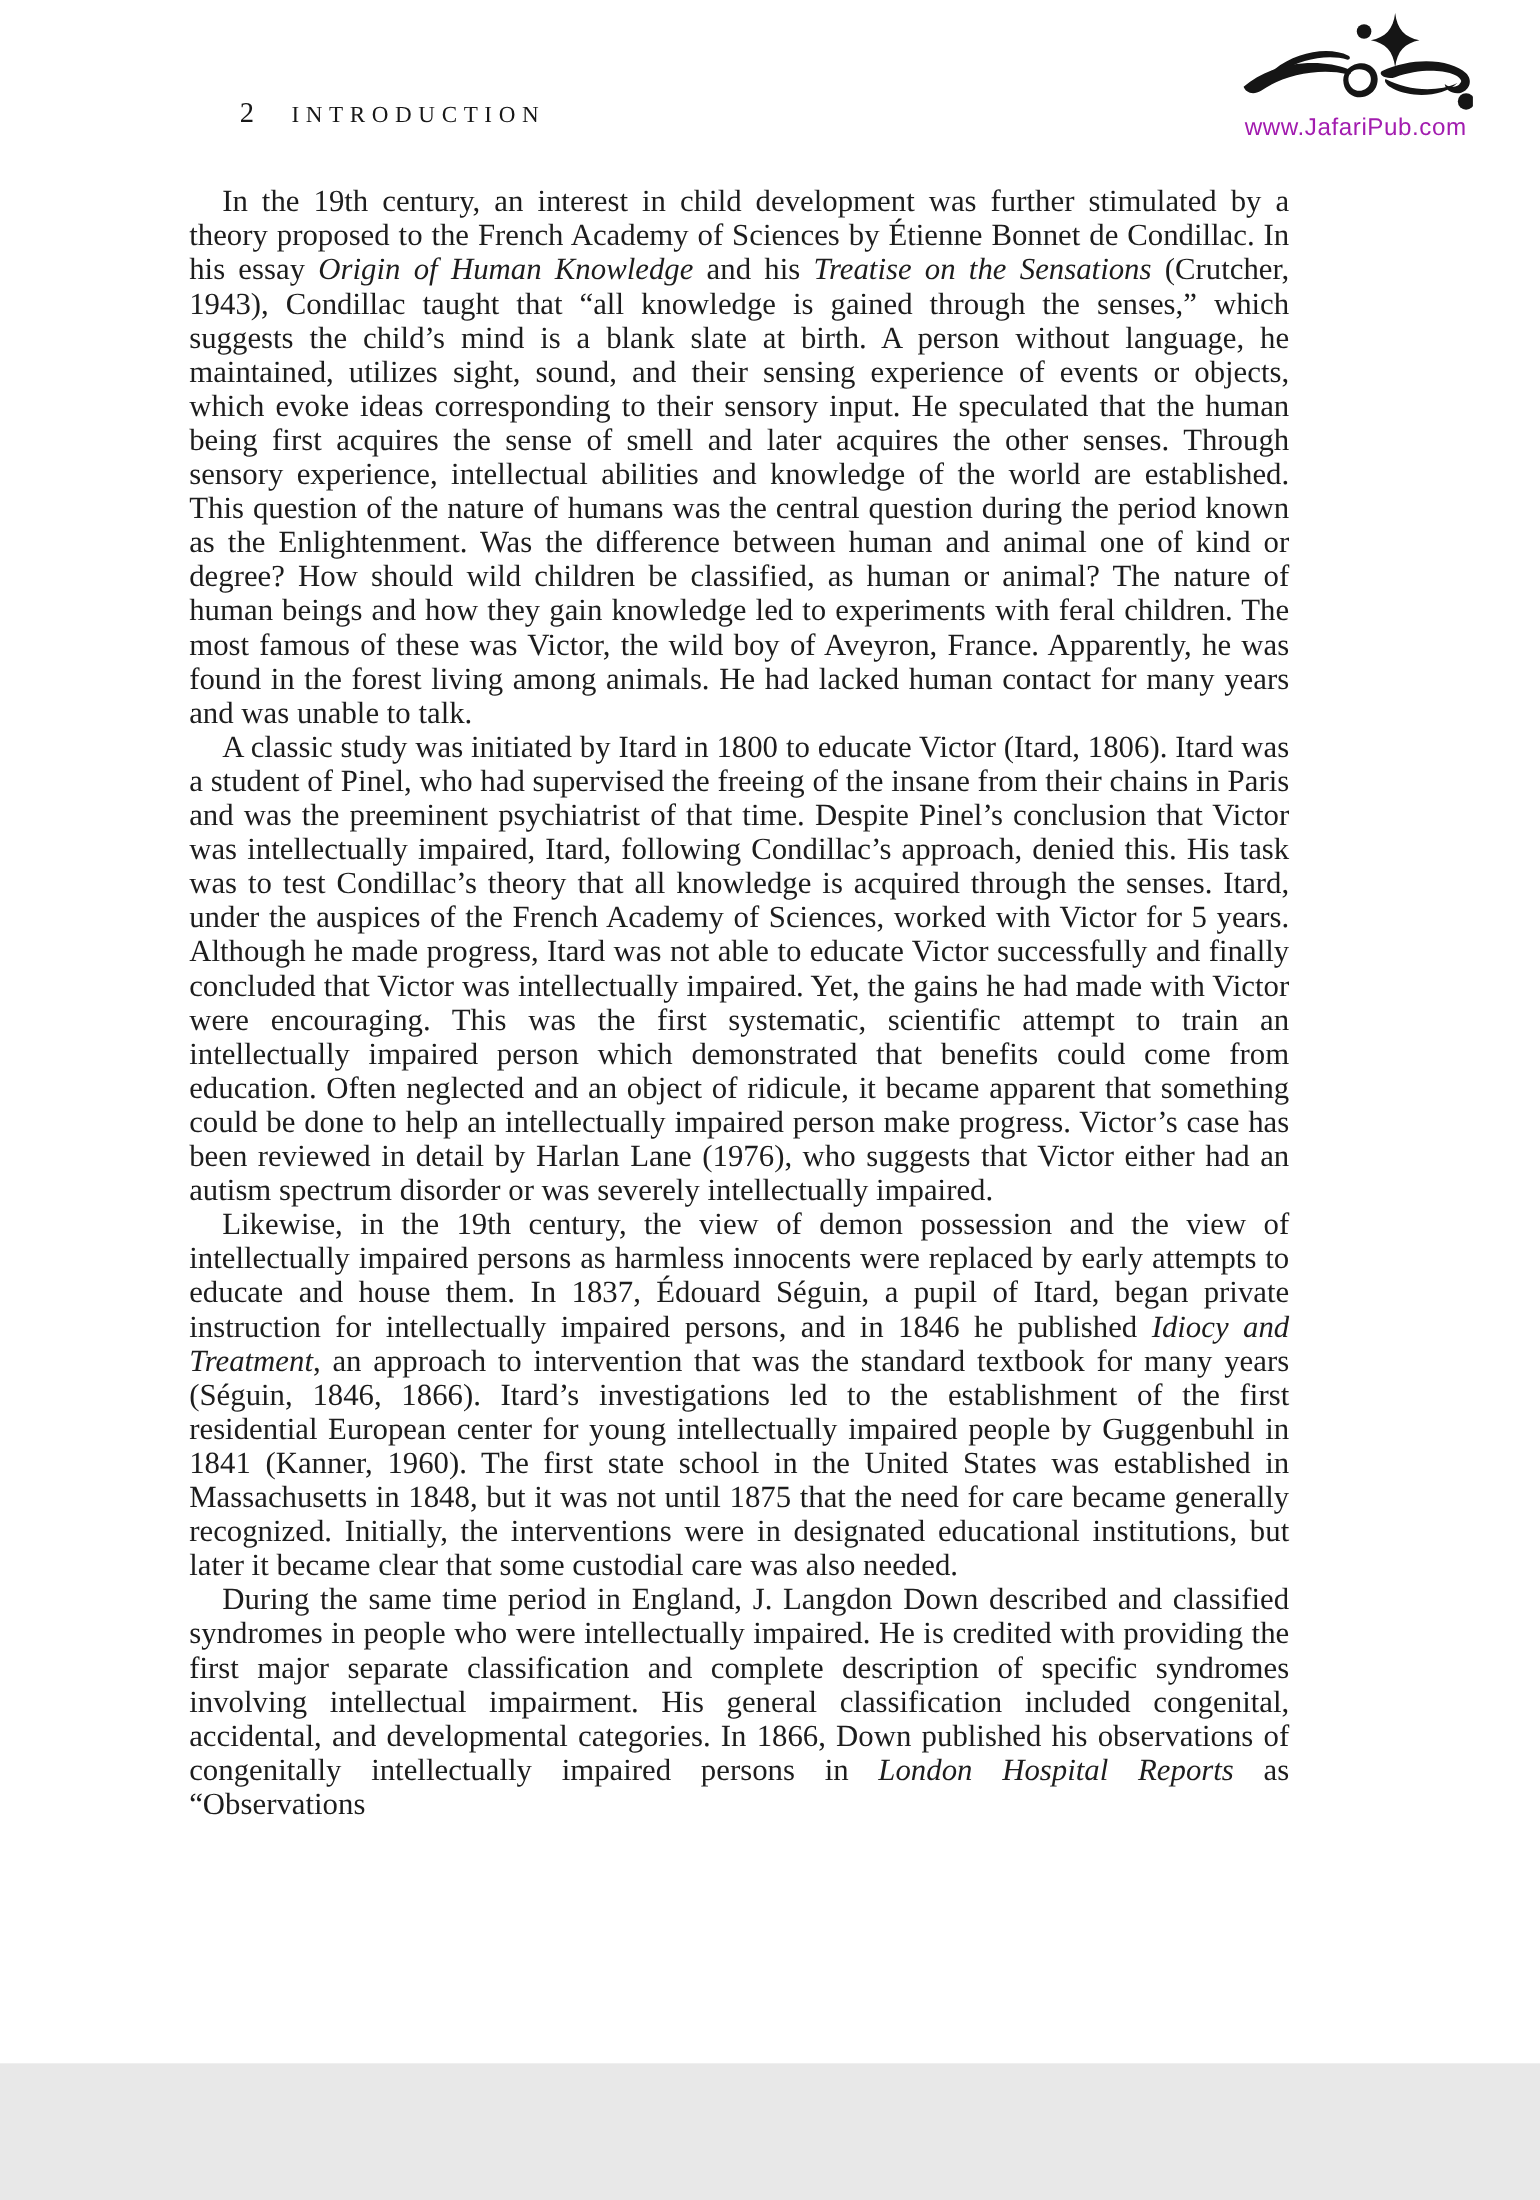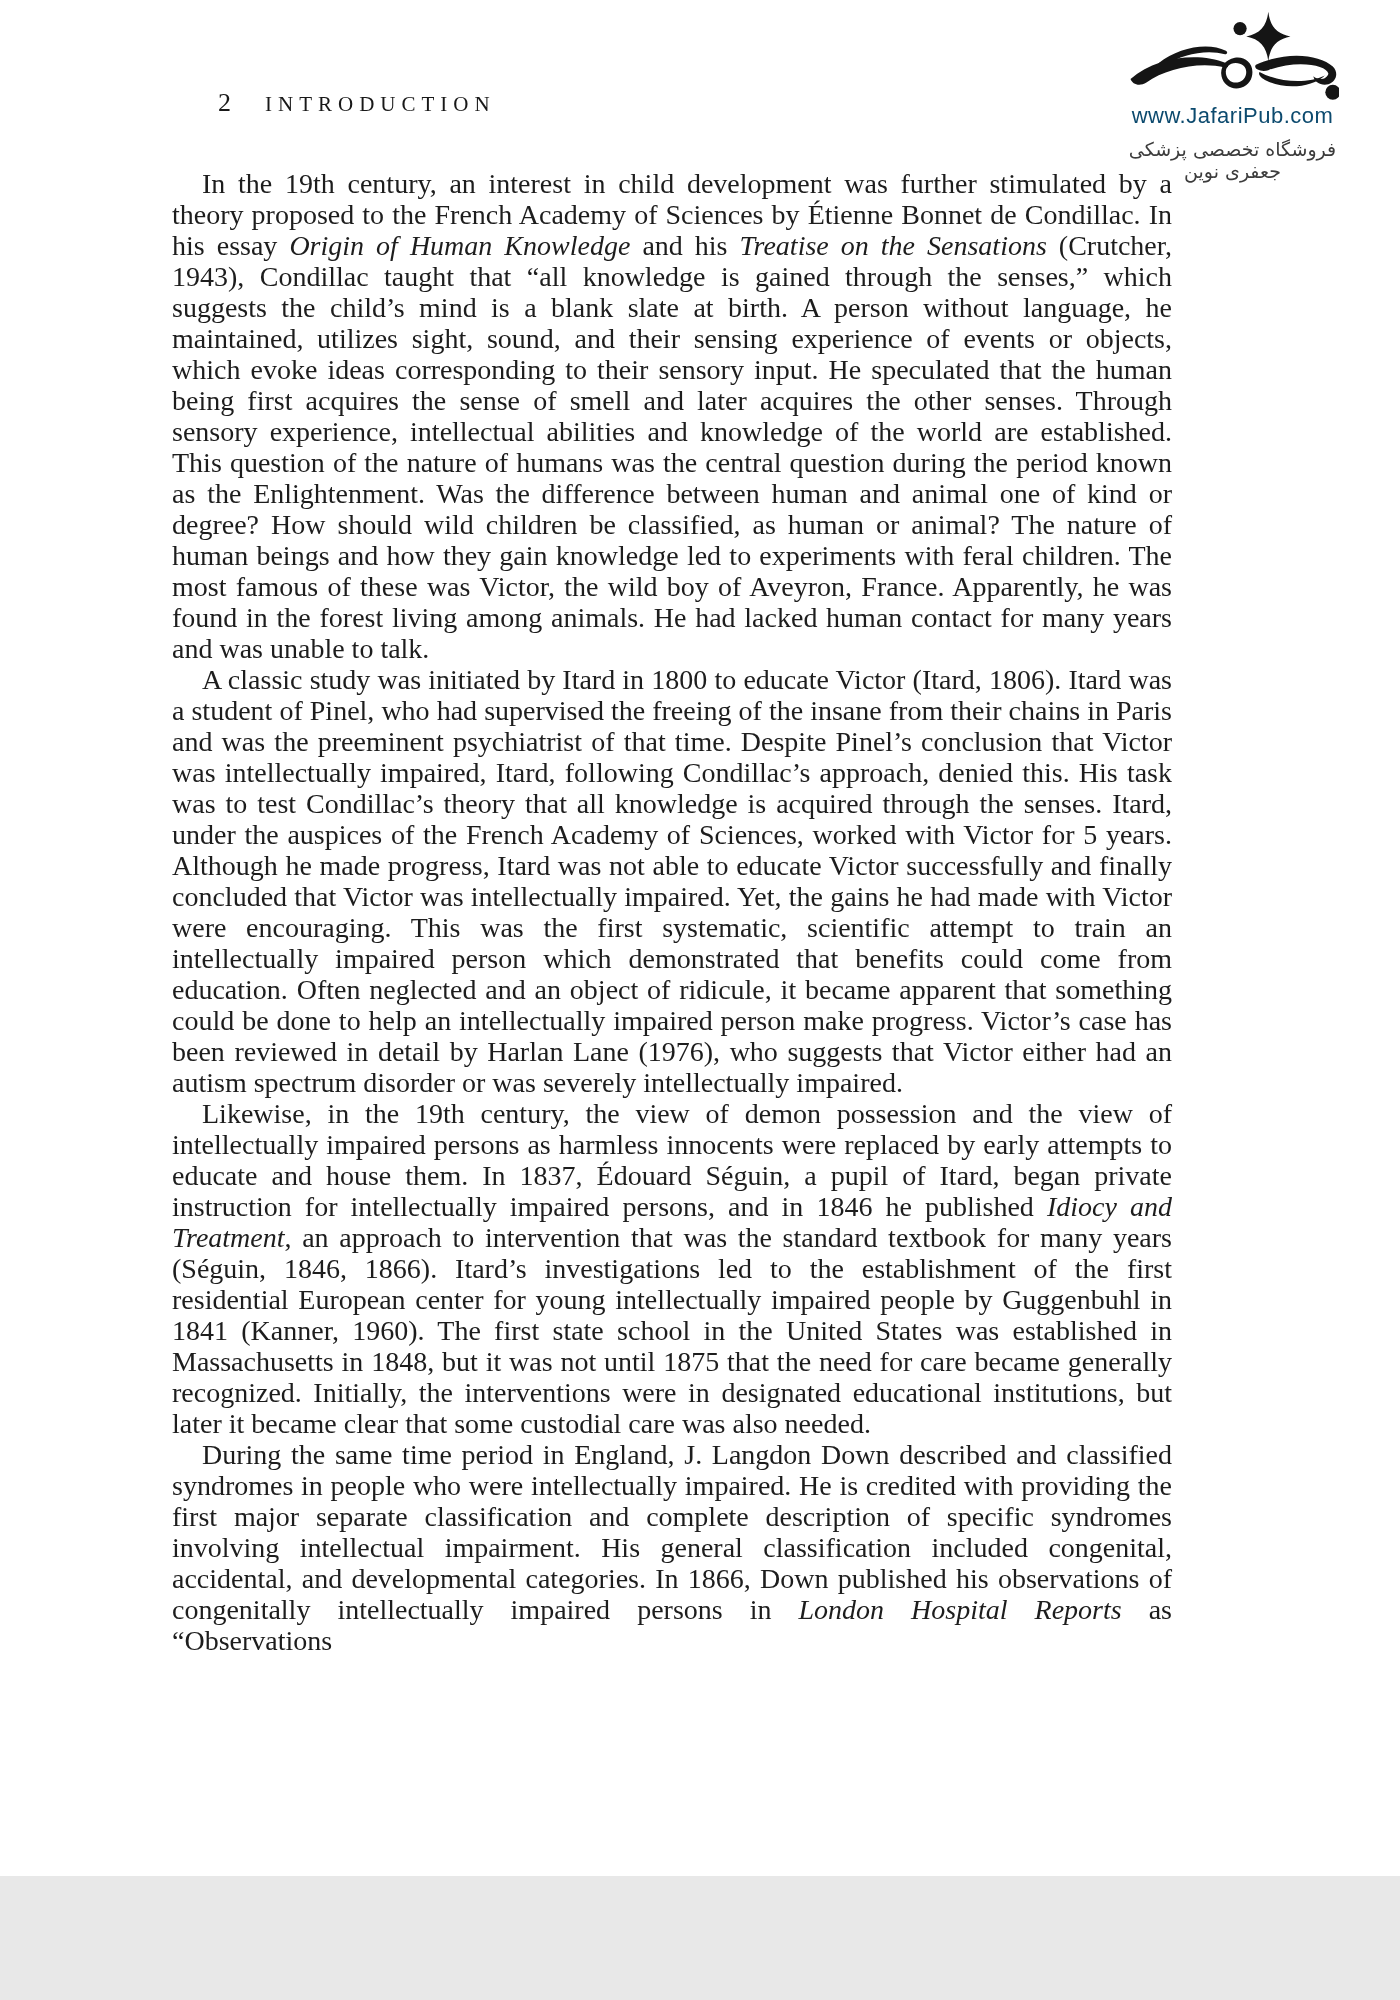--- a/index.html
+++ b/index.html
@@ -40,21 +40,21 @@
     position: absolute;
     left: 1105px;
     top: 10px;
     width: 255px;
     text-align: center;
   }
   .branding svg { display: block; margin: 0 auto; }
   .branding .site {
     font-family: "Liberation Sans", sans-serif;
     font-size: 22px;
-    color: #0c4a6e;
+    color: #a21caf;
     margin-top: 1px;
     letter-spacing: 0.5px;
   }
   .branding .tagline {
     font-family: "DejaVu Sans", sans-serif;
     direction: rtl;
     font-size: 19px;
     color: #3c3c3c;
     margin-top: 9px;
   }
@@ -99,21 +99,20 @@
 
       <path d="M4 78 C34 52 82 48 112 60 C116 62 115 66 111 65 C82 58 44 66 22 82 C14 87 6 84 4 78 Z" fill="#151515"></path>
 
       <path d="M146 62 C180 46 218 50 233 64 C240 71 237 81 228 84 C220 86 212 82 211 75 C216 80 226 79 228 72 C226 62 192 56 160 68 C152 71 142 66 146 62 Z" fill="#151515"></path>
 
       <path d="M150 70 C172 82 204 84 224 74 C210 88 178 90 158 80 C152 77 148 73 150 70 Z" fill="#151515"></path>
 
       <circle cx="233" cy="93" r="8.5" fill="#151515"></circle>
     </svg>
     <div class="site">www.JafariPub.com</div>
-    <div class="tagline">فروشگاه تخصصی پزشکی جعفری نوین</div>
   </div>
 
   <main class="body-text">
       <p><span>In the 19th century, an interest in child development was further stimulated by a theory proposed to the French Academy of Sciences by Étienne Bonnet de Condillac. In his essay </span><em>Origin of Human Knowledge</em><span> and his </span><em>Treatise on the Sensations</em><span> (Crutcher, 1943), Condillac taught that “all knowledge is gained through the senses,” which suggests the child’s mind is a blank slate at birth. A person without language, he maintained, utilizes sight, sound, and their sensing experience of events or objects, which evoke ideas corresponding to their sensory input. He speculated that the human being first acquires the sense of smell and later acquires the other senses. Through sensory experience, intellectual abilities and knowledge of the world are established. This question of the nature of humans was the central question during the period known as the Enlightenment. Was the difference between human and animal one of kind or degree? How should wild children be classified, as human or animal? The nature of human beings and how they gain knowledge led to experiments with feral children. The most famous of these was Victor, the wild boy of Aveyron, France. Apparently, he was found in the forest living among animals. He had lacked human contact for many years and was unable to talk.</span></p>
       <p><span>A classic study was initiated by Itard in 1800 to educate Victor (Itard, 1806). Itard was a student of Pinel, who had supervised the freeing of the insane from their chains in Paris and was the preeminent psychiatrist of that time. Despite Pinel’s conclusion that Victor was intellectually impaired, Itard, following Condillac’s approach, denied this. His task was to test Condillac’s theory that all knowledge is acquired through the senses. Itard, under the auspices of the French Academy of Sciences, worked with Victor for 5 years. Although he made progress, Itard was not able to educate Victor successfully and finally concluded that Victor was intellectually impaired. Yet, the gains he had made with Victor were encouraging. This was the first systematic, scientific attempt to train an intellectually impaired person which demonstrated that benefits could come from education. Often neglected and an object of ridicule, it became apparent that something could be done to help an intellectually impaired person make progress. Victor’s case has been reviewed in detail by Harlan Lane (1976), who suggests that Victor either had an autism spectrum disorder or was severely intellectually impaired.</span></p>
       <p><span>Likewise, in the 19th century, the view of demon possession and the view of intellectually impaired persons as harmless innocents were replaced by early attempts to educate and house them. In 1837, Édouard Séguin, a pupil of Itard, began private instruction for intellectually impaired persons, and in 1846 he published </span><em>Idiocy and Treatment</em><span>, an approach to intervention that was the standard textbook for many years (Séguin, 1846, 1866). Itard’s investigations led to the establishment of the first residential European center for young intellectually impaired people by Guggenbuhl in 1841 (Kanner, 1960). The first state school in the United States was established in Massachusetts in 1848, but it was not until 1875 that the need for care became generally recognized. Initially, the interventions were in designated educational institutions, but later it became clear that some custodial care was also needed.</span></p>
       <p><span>During the same time period in England, J. Langdon Down described and classified syndromes in people who were intellectually impaired. He is credited with providing the first major separate classification and complete description of specific syndromes involving intellectual impairment. His general classification included congenital, accidental, and developmental categories. In 1866, Down published his observations of congenitally intellectually impaired persons in </span><em>London Hospital Reports</em><span> as “Observations</span></p>
     </main>
 
 </div>

